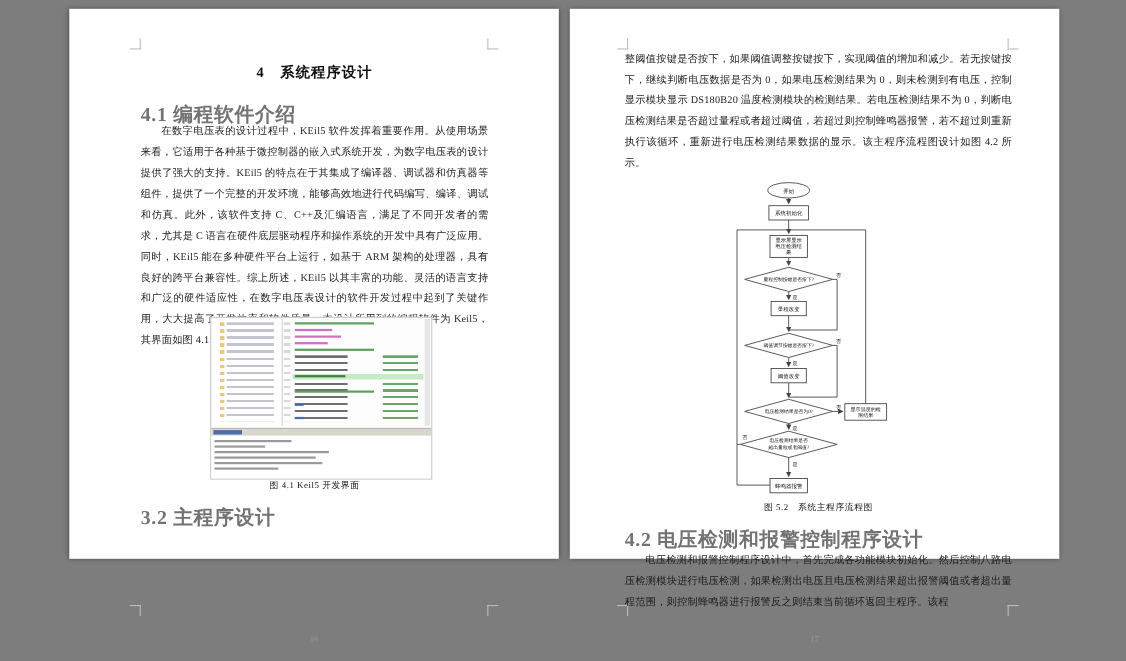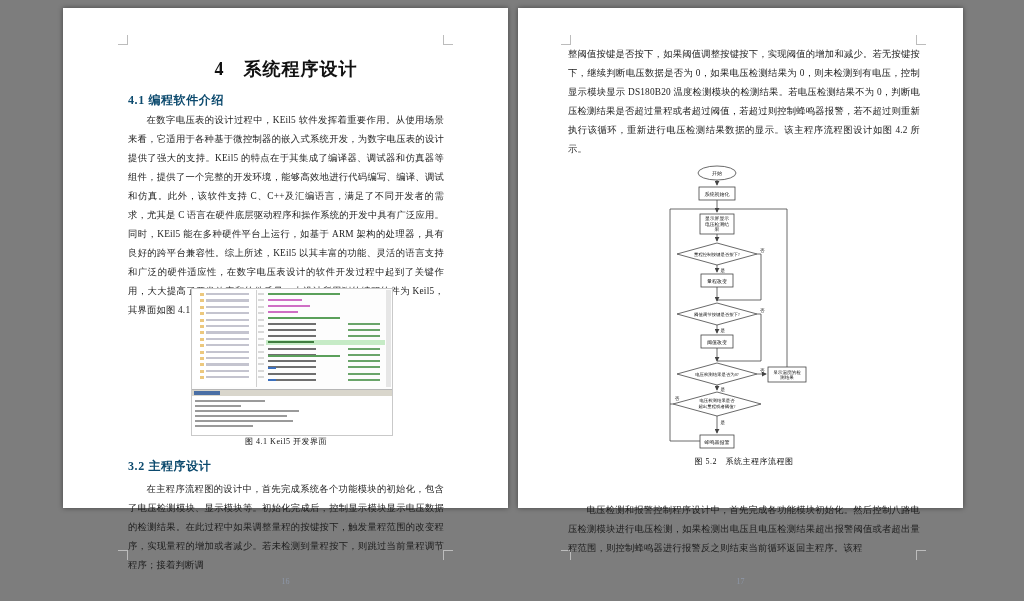--- a/index.html
+++ b/index.html
@@ -2,22 +2,22 @@
 <html><head>
 <meta charset="utf-8">
 <style>
   html,body{margin:0;padding:0;}
   body{background:#7d7d7d;font-family:"Liberation Serif","DejaVu Serif",serif;}
   .stage{position:relative;width:1024px;height:601px;background:#7d7d7d;overflow:hidden;}
   .page{position:absolute;top:8px;width:445px;height:500px;background:#ffffff;box-shadow:0 0 5px rgba(0,0,0,.45);}
   .page-left{left:63px;}
   .page-right{left:518px;}
 
-  .title{position:absolute;left:65px;width:316px;text-align:center;font-weight:bold;font-size:18px;color:#111;letter-spacing:1px;}
-  .h2{position:absolute;font-weight:bold;font-size:12px;color:#0c4a6e;letter-spacing:.6px;text-align:center;}
+  .title{position:absolute;left:65px;width:316px;text-align:center;font-weight:bold;font-size:13px;color:#111;letter-spacing:1px;}
+  .h2{position:absolute;font-weight:bold;font-size:18px;color:#737373;letter-spacing:.6px;text-align:center;}
   .body{position:absolute;font-size:9.3px;line-height:19px;text-align:justify;color:#1c1c1c;word-break:break-all;letter-spacing:.2px;}
   .indent{text-indent:2em;}
   .caption{position:absolute;font-weight:normal;font-size:8px;text-align:center;color:#111;letter-spacing:.5px;}
   .pagenum{position:absolute;left:0;width:100%;text-align:center;font-size:8px;color:#8d97a8;margin-top:16px;}
 
   
   .mk{position:absolute;width:9px;height:9px;border:0 solid #bcbcbc;}
   .mk.tl{border-right-width:1px;border-bottom-width:1px;}
   .mk.tr{border-left-width:1px;border-bottom-width:1px;}
   .mk.bl{border-right-width:1px;border-top-width:1px;}
@@ -85,21 +85,20 @@
         <div class="bar" style="left:3px;top:9px;width:46px;background:#9a9a9a;"></div>
         <div class="bar" style="left:3px;top:14px;width:104px;background:#9a9a9a;"></div>
         <div class="bar" style="left:3px;top:19px;width:92px;background:#9a9a9a;"></div>
         <div class="bar" style="left:3px;top:24px;width:98px;background:#9a9a9a;"></div>
         <div class="bar" style="left:3px;top:29px;width:58px;background:#9a9a9a;"></div>
       </div>
     </div>
 
     <div class="caption" style="left:65px;top:428px;width:316px;">图 4.1 Keil5 开发界面</div>
     <div class="h2" style="left:65px;top:450px;">3.2 主程序设计</div>
-    <div class="body indent" style="left:65px;top:472px;width:316px;">在主程序流程图的设计中，首先完成系统各个功能模块的初始化，包含了电压检测模块、显示模块等。初始化完成后，控制显示模块显示电压数据的检测结果。在此过程中如果调整量程的按键按下，触发量程范围的改变程序，实现量程的增加或者减少。若未检测到量程按下，则跳过当前量程调节程序；接着判断调</div>
     <div class="pagenum" style="top:553px;">16</div>
   </div>
 
   <div class="page page-right">
     <div class="mk tl" style="left:43px;top:27px;"></div>
     <div class="mk tr" style="left:398px;top:27px;"></div>
     <div class="mk bl" style="left:43px;top:542px;"></div>
     <div class="mk br" style="left:398px;top:542px;"></div>
 
     <div class="body" style="left:50px;top:37px;width:352px;">整阈值按键是否按下，如果阈值调整按键按下，实现阈值的增加和减少。若无按键按下，继续判断电压数据是否为 0，如果电压检测结果为 0，则未检测到有电压，控制显示模块显示 DS180B20 温度检测模块的检测结果。若电压检测结果不为 0，判断电压检测结果是否超过量程或者超过阈值，若超过则控制蜂鸣器报警，若不超过则重新执行该循环，重新进行电压检测结果数据的显示。该主程序流程图设计如图 4.2 所示。</div>
@@ -170,17 +169,18 @@
       <text x="117" y="250" font-size="4.4" text-anchor="middle">电压检测结果是否</text>
       <text x="117" y="256.4" font-size="4.4" text-anchor="middle">超出量程或者阈值?</text>
       <text x="120.5" y="271.5" font-size="4.6" text-anchor="start">是</text>
       <text x="77" y="247.5" font-size="4.6" text-anchor="middle">否</text>
 
       <rect class="shape" x="100" y="283" width="34" height="13"></rect>
       <text x="117" y="291.5" font-size="5" text-anchor="middle">蜂鸣器报警</text>
     </svg>
 
     <div class="caption" style="left:50px;top:448px;width:352px;">图 5.2　系统主程序流程图</div>
+    <div class="h2" style="left:50px;top:470px;">4.2 电压检测和报警控制程序设计</div>
     <div class="body indent" style="left:50px;top:493px;width:352px;">电压检测和报警控制程序设计中，首先完成各功能模块初始化。然后控制八路电压检测模块进行电压检测，如果检测出电压且电压检测结果超出报警阈值或者超出量程范围，则控制蜂鸣器进行报警反之则结束当前循环返回主程序。该程</div>
     <div class="pagenum" style="top:553px;">17</div>
   </div>
 
 </div>
 
 </body></html>

